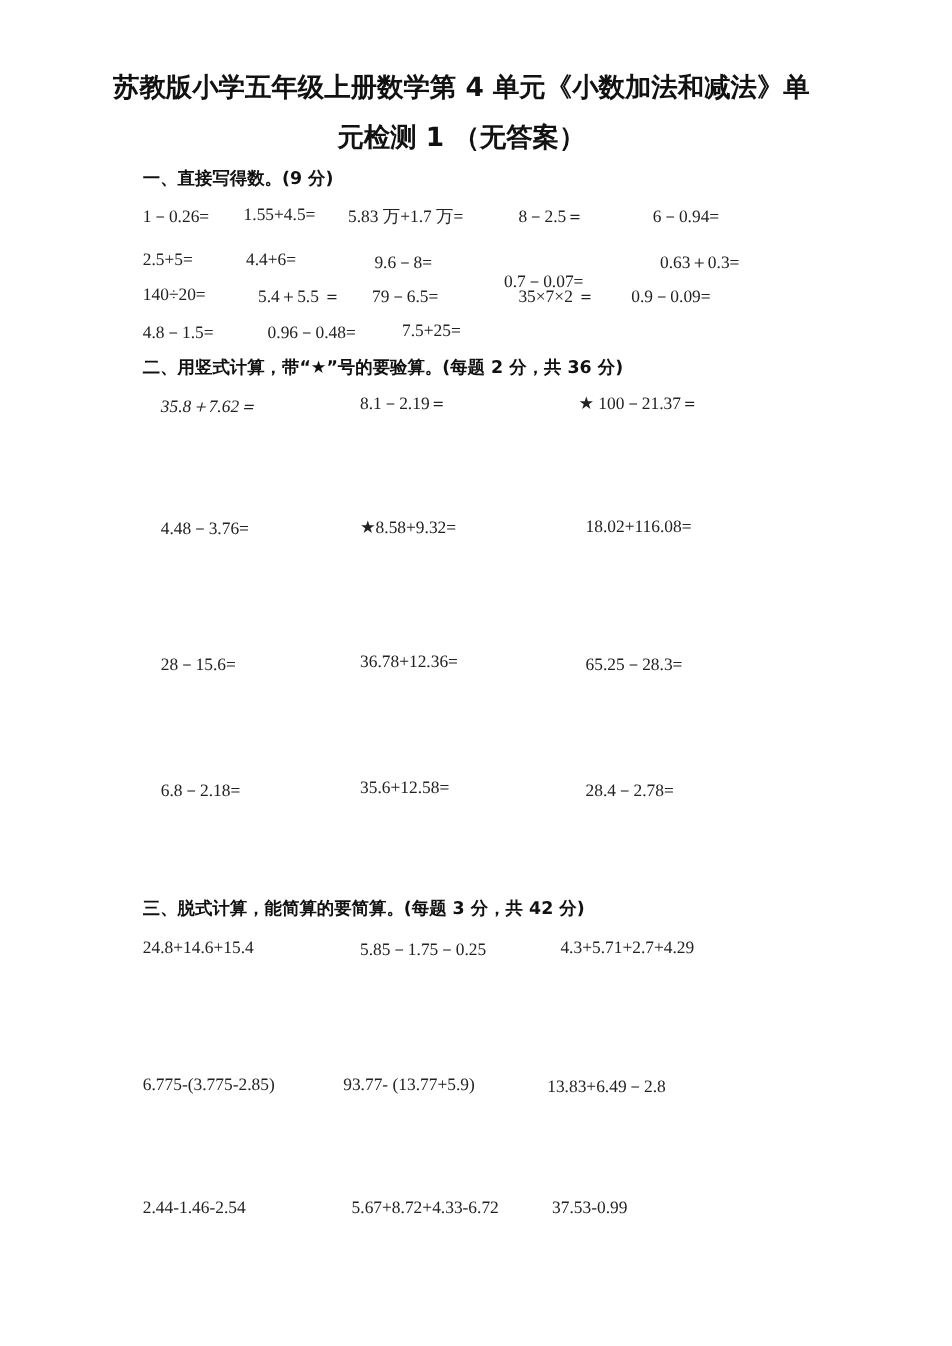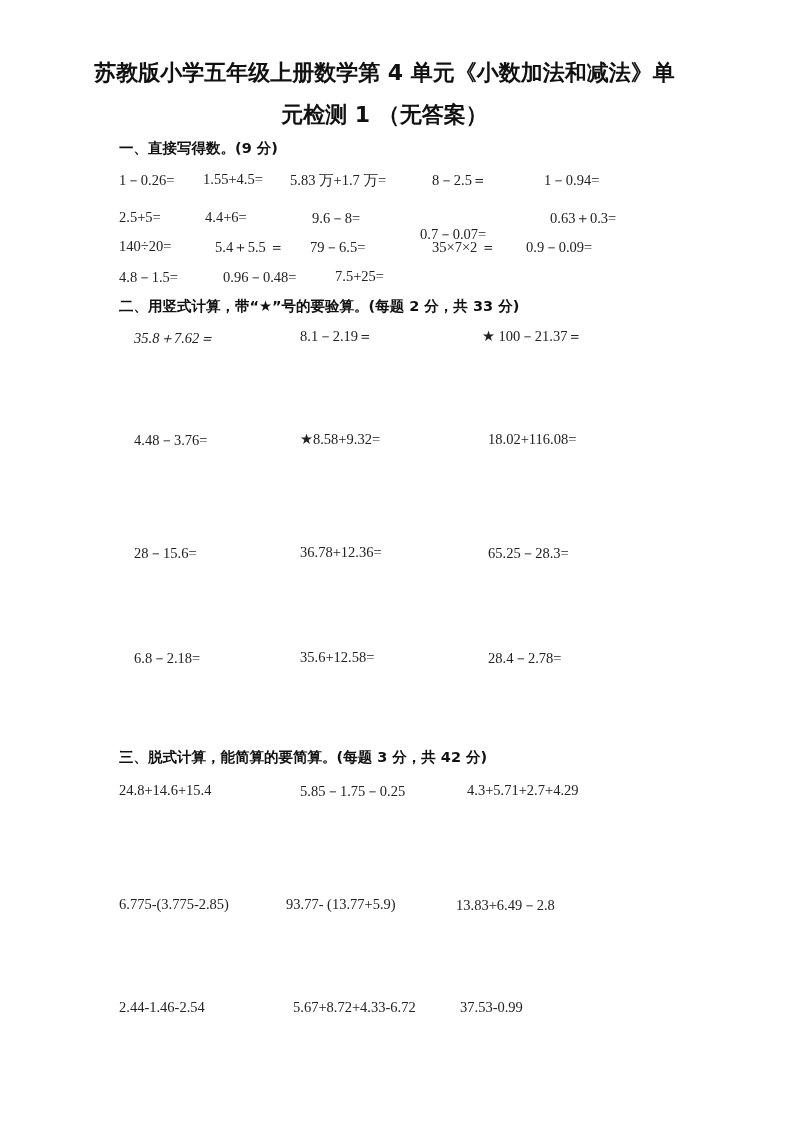--- a/index.html
+++ b/index.html
@@ -19,39 +19,39 @@
 
   <div class="abs title" style="top:58px;">苏教版小学五年级上册数学第 4 单元《小数加法和减法》单</div>
   <div class="abs title" style="top:100px;">元检测 1 （无答案）</div>
 
   <div class="abs sec" style="top:139px;">一、直接写得数。(9 分)</div>
 
   <div class="abs q" style="left:119px; top:171px;">1－0.26=</div>
   <div class="abs q" style="left:203px; top:171px;">1.55+4.5=</div>
   <div class="abs q" style="left:290px; top:171px;">5.83 万+1.7 万=</div>
   <div class="abs q" style="left:432px; top:171px;">8－2.5＝</div>
-  <div class="abs q" style="left:544px; top:171px;">1－0.94=</div>
+  <div class="abs q" style="left:544px; top:171px;">6－0.94=</div>
 
   <div class="abs q" style="left:119px; top:209px;">2.5+5=</div>
   <div class="abs q" style="left:205px; top:209px;">4.4+6=</div>
   <div class="abs q" style="left:312px; top:209px;">9.6－8=</div>
   <div class="abs q" style="left:420px; top:209px;margin-top:16px;">0.7－0.07=</div>
   <div class="abs q" style="left:550px; top:209px;">0.63＋0.3=</div>
 
   <div class="abs q" style="left:119px; top:238px;">140÷20=</div>
   <div class="abs q" style="left:215px; top:238px;">5.4＋5.5 ＝</div>
   <div class="abs q" style="left:310px; top:238px;">79－6.5=</div>
   <div class="abs q" style="left:432px; top:238px;">35×7×2 ＝</div>
   <div class="abs q" style="left:526px; top:238px;">0.9－0.09=</div>
 
   <div class="abs q" style="left:119px; top:268px;">4.8－1.5=</div>
   <div class="abs q" style="left:223px; top:268px;">0.96－0.48=</div>
   <div class="abs q" style="left:335px; top:268px;">7.5+25=</div>
 
-  <div class="abs sec" style="top:297px;">二、用竖式计算，带“★”号的要验算。(每题 2 分，共 33 分)</div>
+  <div class="abs sec" style="top:297px;">二、用竖式计算，带“★”号的要验算。(每题 2 分，共 36 分)</div>
 
   <div class="abs q" style="left:134px; top:329px;font-style:italic;">35.8＋7.62＝</div>
   <div class="abs q" style="left:300px; top:327px;">8.1－2.19＝</div>
   <div class="abs q" style="left:482px; top:327px;">★ 100－21.37＝</div>
 
   <div class="abs q" style="left:134px; top:431px;">4.48－3.76=</div>
   <div class="abs q" style="left:300px; top:431px;">★8.58+9.32=</div>
   <div class="abs q" style="left:488px; top:431px;">18.02+116.08=</div>
 
   <div class="abs q" style="left:134px; top:544px;">28－15.6=</div>

